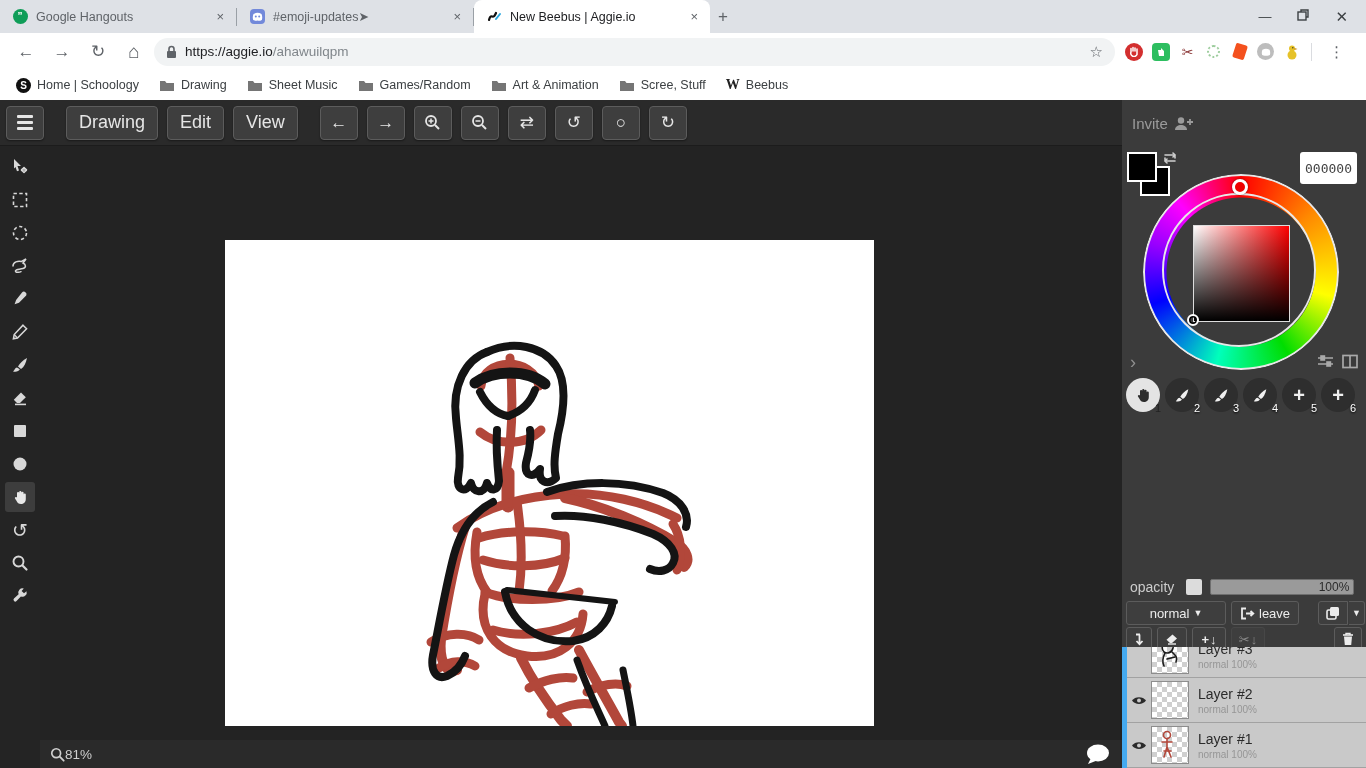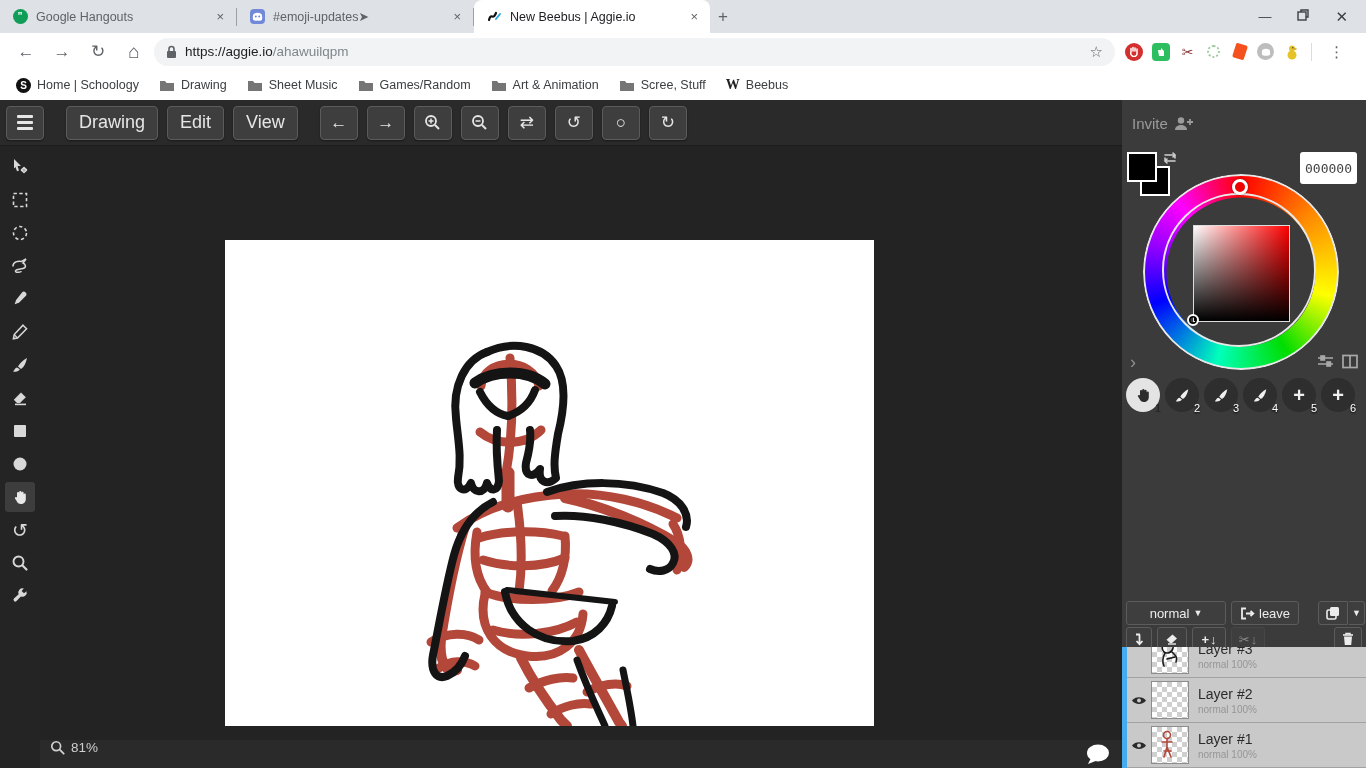--- a/index.html
+++ b/index.html
@@ -44,21 +44,21 @@
   .gap-sm { width:4px; }
 
   .tools-sidebar { position:absolute; left:0; top:146px; width:40px; height:622px; background:#242424; display:flex; flex-direction:column; align-items:center; padding-top:6px; }
   .tool { width:30px; height:30px; margin-bottom:3px; display:flex; align-items:center; justify-content:center; color:#d8d8d8; border-radius:3px; }
   .tool.selected { background:#3d3d3d; }
   .tool svg { display:block; }
 
   .canvas-area { position:absolute; left:40px; top:146px; width:1082px; height:594px; background:#232323; }
   .drawing-canvas { position:absolute; left:185px; top:94px; width:649px; height:486px; background:#ffffff; }
 
-  .status-bar { position:absolute; left:40px; top:740px; width:1082px; height:28px; background:#2a2a2a; display:flex; padding:0 10px; color:#cfcfcf; font-size:13.5px; gap:6px; }
+  .status-bar { position:absolute; left:40px; top:740px; width:1082px; height:28px; background:#2a2a2a; display:flex; align-items:center; padding:0 10px; color:#cfcfcf; font-size:13.5px; }
   .chat-bubble { position:absolute; right:12px; top:3px; }
 
   
   .right-panel { position:absolute; left:1122px; top:100px; width:244px; height:668px; background:#3b3b3b; }
   .panel-header { position:absolute; left:0; top:0; width:244px; height:46px; display:flex; align-items:center; }
   .invite { display:flex; align-items:center; gap:6px; color:#9b9b9b; font-size:15px; padding-left:10px; }
   .user-chip { position:absolute; right:2px; top:2px; width:162px; height:42px; background:#414141; display:flex; align-items:center; border-bottom:4px solid #45aaf0; }
   .avatar { width:36px; height:36px; background:#fff; flex:0 0 36px; margin:1px; }
   .user-name { color:#f2f2f2; font-size:14.5px; padding-left:7px; white-space:nowrap; }
 
@@ -522,20 +522,27 @@
     <div class="brush-slot">
       <span style="color:#f0f0f0;font-size:20px;font-weight:bold;line-height:1;">+</span>
       <span class="slot-num">5</span>
     </div>
     <div class="brush-slot">
       <span style="color:#f0f0f0;font-size:20px;font-weight:bold;line-height:1;">+</span>
       <span class="slot-num">6</span>
     </div>
   </div>
 
+  <div class="opacity-row">
+    <span class="opacity-label">opacity</span>
+    <span class="opacity-toggle"></span>
+    <span class="opacity-track">
+      <span class="opacity-value">100%</span>
+    </span>
+  </div>
 
   <div class="blend-row">
     <div class="small-btn blend-select">
       <span>normal</span>
         <span class="caret">▼</span>
     </div>
     <div class="small-btn">
       <svg width="15" height="13" viewBox="0 0 15 13">
           <path d="M6,1.5 H2 V11.5 H6" fill="none" stroke="#ececec" stroke-width="1.8"></path>
           <path d="M6,6.5 h7 M10.5,4 l2.8,2.5 -2.8,2.5" fill="none" stroke="#ececec" stroke-width="1.8"></path>

